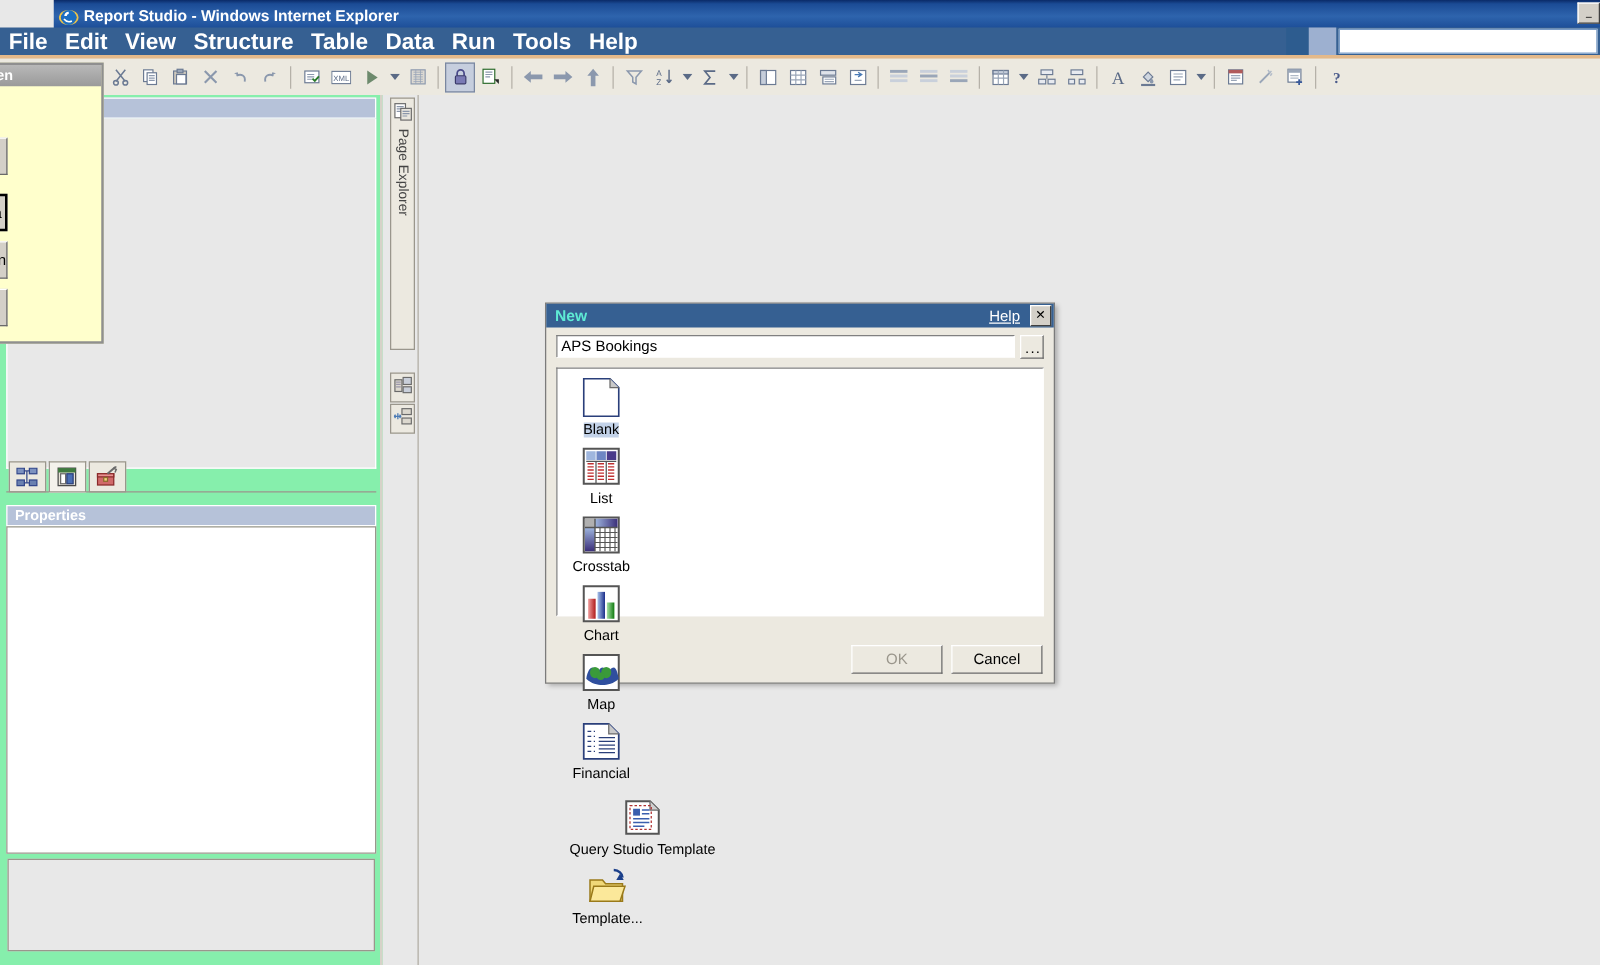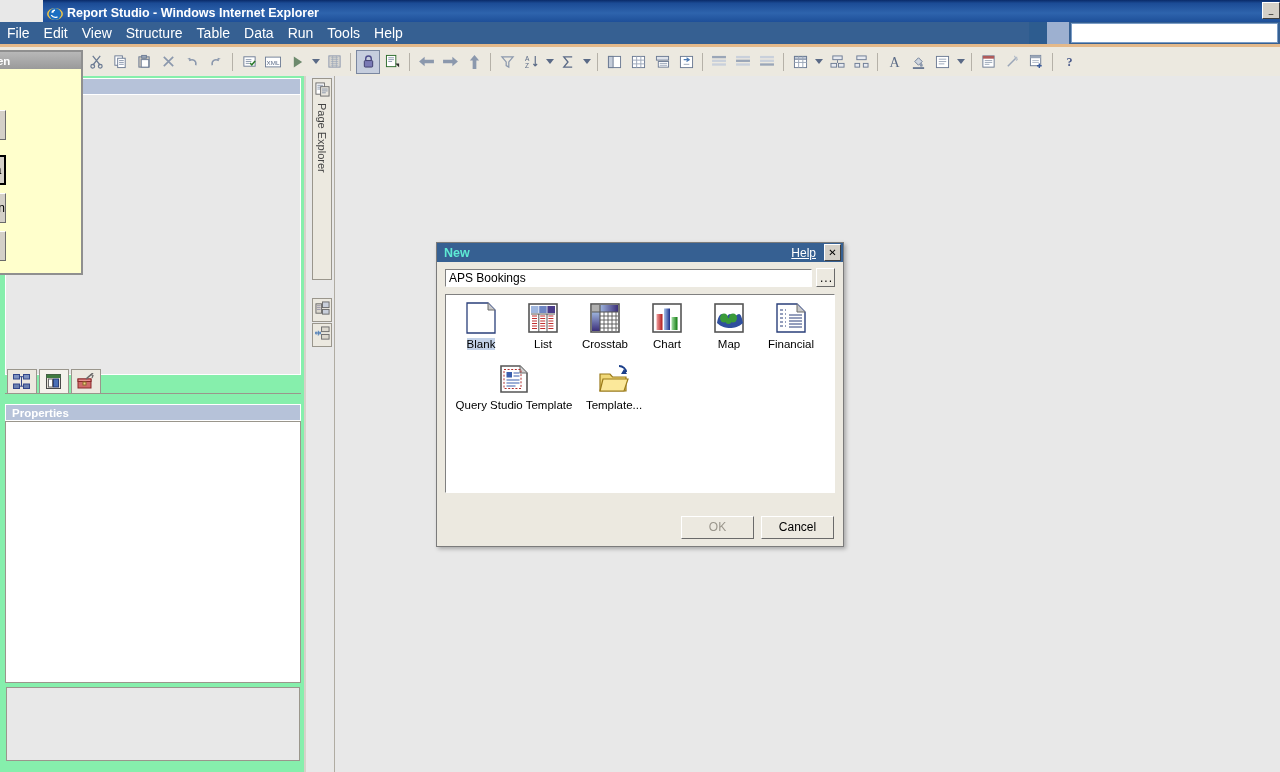--- a/index.html
+++ b/index.html
@@ -27,21 +27,21 @@
     display:flex;align-items:center;justify-content:center;
     font-size:9px;color:#000;line-height:1;font-family:"DejaVu Sans",sans-serif;
   }
 
   
   .menubar{
     position:absolute;left:0;top:22px;width:1280px;height:22px;
     background:#366092;display:flex;align-items:center;
   }
   .menubar .mi{
-    color:#ffffff;font-size:14px;font-weight:normal;padding:2px 7px;white-space:nowrap;
+    color:#ffffff;font-size:18px;font-weight:bold;padding:2px 7px;white-space:nowrap;
   }
   .menu-spacer{flex:1;}
   .mb-sq1{width:18px;height:22px;background:#2d5c8f;}
   .mb-sq2{width:22px;height:22px;background:#9db0d0;}
   .mb-input{
     width:205px;height:18px;background:#ffffff;border:1px solid #7a9cc6;
     margin-right:2px;margin-left:2px;
   }
   .menubar-underline{
     position:absolute;left:0;top:44px;width:1280px;height:3px;background:#e4b98a;
@@ -167,40 +167,40 @@
     color:#ffffff;font-size:12px;text-decoration:underline;margin-right:8px;cursor:pointer;
   }
   .dlg-close{
     width:15px;height:15px;background:#d4d0c8;border:1px solid;
     border-color:#ffffff #404040 #404040 #ffffff;
     display:flex;align-items:center;justify-content:center;
     font-size:10px;font-weight:bold;color:#000;font-family:"DejaVu Sans",sans-serif;line-height:1;
   }
   .dlg-body{padding:6px 8px 0 8px;}
   .lbl-pkg{font-size:12px;color:#000;margin-bottom:3px;}
-  .pkg-row{display:flex;align-items:center;gap:4px;}
+  .pkg-row{display:flex;align-items:flex-start;gap:4px;}
   .pkg-input{
     flex:1;height:18px;background:#ffffff;
     border:1px solid;border-color:#808080 #ffffff #ffffff #808080;
     font-size:12px;color:#000;display:flex;align-items:center;padding-left:3px;
     box-sizing:border-box;
   }
   .pkg-btn{
     width:19px;height:19px;background:#ece9e0;
     border:1px solid;border-color:#ffffff #6a6a6a #6a6a6a #ffffff;
     display:flex;align-items:center;justify-content:flex-start;
     font-size:12px;color:#000;box-sizing:border-box;padding-left:3px;
     letter-spacing:1px;line-height:8px;
   }
   .tmpl-area{
     margin-top:7px;height:199px;background:#ffffff;
     border:1px solid;border-color:#808080 #ffffff #ffffff #808080;
     box-sizing:border-box;padding:6px 4px;
   }
-  .tmpl-row{display:flex;}
+  .tmpl-row{display:flex;flex-direction:column;}
   .tmpl{
     width:62px;display:flex;flex-direction:column;align-items:center;
     margin-bottom:6px;
   }
   .tmpl.wide{width:auto;min-width:62px;}
   .tmpl-ico{width:34px;height:34px;position:relative;margin-bottom:3px;}
   .tmpl-lbl{font-size:11.5px;color:#000;white-space:nowrap;}
   .tmpl-lbl.sel{background:#c3d2e8;}
   .dlg-btns{
     position:absolute;left:0;bottom:0;width:100%;height:38px;

